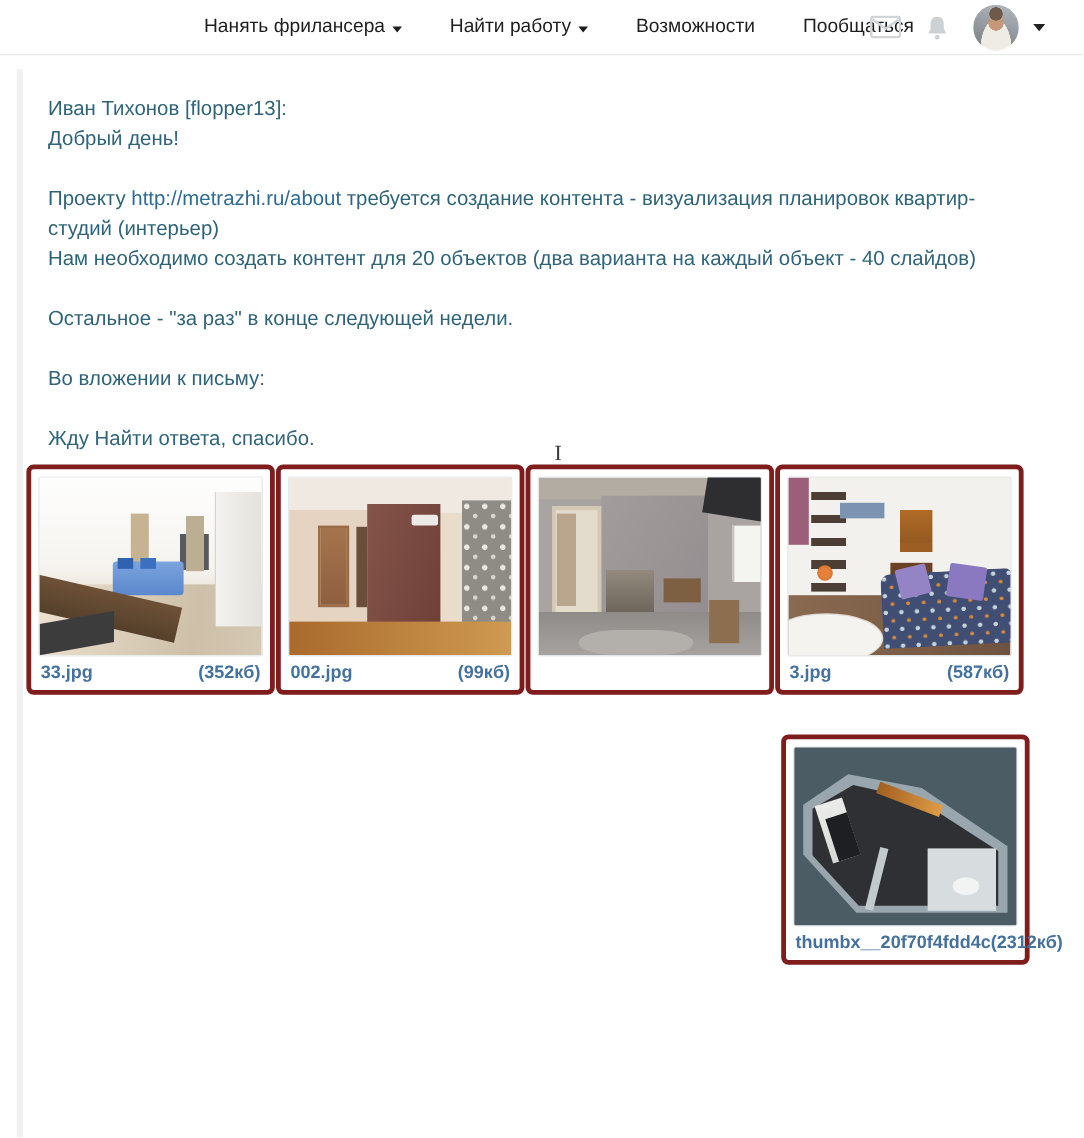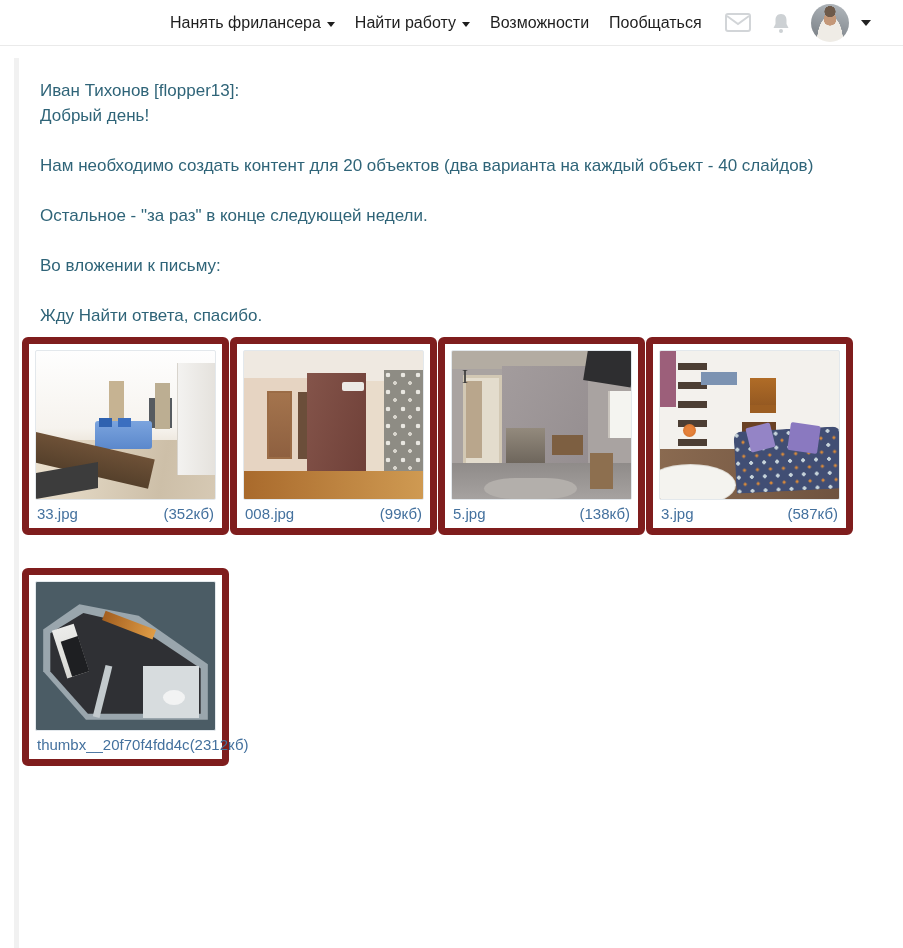--- a/index.html
+++ b/index.html
@@ -7,21 +7,21 @@
   body {
     position:relative; background:#ffffff; overflow:hidden;
     font-family:"Liberation Sans", sans-serif; color:#2f6478;
   }
   
   .topbar {
     position:absolute; top:0; left:0; right:0; height:46px;
     background:#fff; border-bottom:1px solid #eaeaea;
     display:flex; align-items:center;
   }
-  .nav { display:flex; gap:20px; margin-left:170px; align-items:center; }
+  .nav { display:flex; gap:40px; margin-left:170px; align-items:center; }
   .nav-item {
     font-size:16px; color:#1e1e1e; display:flex; align-items:center;
     gap:6px; cursor:pointer; white-space:nowrap;
   }
   .caret {
     width:0; height:0; border-left:4px solid transparent;
     border-right:4px solid transparent; border-top:5px solid #1e1e1e; margin-top:3px;
   }
   .topbar-right { position:absolute; right:32px; display:flex; align-items:center; gap:20px; }
   .icon-btn { display:flex; align-items:center; cursor:pointer; }
@@ -40,24 +40,24 @@
   }
   
   .left-strip { position:absolute; left:14px; top:58px; width:5px; height:890px; background:#f1f1f1; }
   
   .content { position:absolute; left:40px; top:78px; width:818px; }
   .msg { font-size:17px; line-height:25px; color:#2f6478; }
   .msg-line { min-height:25px; }
   .msg-link { color:#2e6b91; text-decoration:none; cursor:pointer; }
   
   .att-row { display:flex; gap:1px; margin-left:-18px; margin-top:9px; }
-  .att-row.row2 { margin-top:33px; }
+  .att-row.row2 { margin-top:33px;justify-content:flex-end; }
   figure.att-card {
-    width:207px; border:7px solid #7f1d1d; border-radius:6px;
-    background:#fff; padding:6px; cursor:pointer;
+    width:207px; border:4px solid #7f1d1d; border-radius:6px;
+    background:#fff; padding:6px; cursor:pointer;font-weight:bold;
   }
   .att-img {
     height:150px; position:relative; overflow:hidden; border-radius:2px;
     border:1px solid #e3e8ec;
   }
   .att-cap {
     display:flex; justify-content:space-between; align-items:baseline;
     font-size:15px; color:#44719e; padding:5px 2px 0;
   }
   .att-name { cursor:pointer; white-space:nowrap; }
@@ -173,20 +173,21 @@
   </div>
 </header>
 
 <div class="left-strip"></div>
 
 <main class="content">
   <div class="msg">
     <div class="msg-line">Иван Тихонов [flopper13]:</div>
     <div class="msg-line">Добрый день!</div>
     <div class="msg-line"></div>
+    <div class="msg-line"><span>Проекту </span><a class="msg-link" href="#">http://metrazhi.ru/about</a><span> требуется создание контента - визуализация планировок квартир-студий (интерьер)</span></div>
     <div class="msg-line">Нам необходимо создать контент для 20 объектов (два варианта на каждый объект - 40 слайдов)</div>
     <div class="msg-line"></div>
     <div class="msg-line">Остальное - "за раз" в конце следующей недели.</div>
     <div class="msg-line"></div>
     <div class="msg-line">Во вложении к письму:</div>
     <div class="msg-line"></div>
     <div class="msg-line">Жду Найти ответа, спасибо.</div>
   </div>
 
   <div class="att-row">
@@ -211,42 +212,38 @@
       <div class="att-img art-007">
         <i class="s f07-lwall"></i>
         <i class="s f07-door"></i>
         <i class="s f07-door2"></i>
         <i class="s f07-maroon"></i>
         <i class="s f07-ac"></i>
         <i class="s f07-paper"></i>
         <i class="s f07-floor"></i>
       </div>
       <figcaption class="att-cap">
-        <span class="att-name">008.jpg</span>
+        <span class="att-name">002.jpg</span>
         <span class="att-size">(99кб)</span>
       </figcaption>
     </figure>
 
     <figure class="att-card" title="Серая студия со столом, стульями и телевизором">
       <div class="att-img art-5">
         <i class="s f5-wall"></i>
         <i class="s f5-hall"></i>
         <i class="s f5-doorp"></i>
         <i class="s f5-tv"></i>
         <i class="s f5-win"></i>
         <i class="s f5-counter"></i>
         <i class="s f5-floor"></i>
         <i class="s f5-rug"></i>
         <i class="s f5-table"></i>
         <i class="s f5-chair"></i>
       </div>
-      <figcaption class="att-cap">
-        <span class="att-name">5.jpg</span>
-        <span class="att-size">(138кб)</span>
-      </figcaption>
     </figure>
 
     <figure class="att-card" title="Студия с фиолетовым диваном, лестницей-стеллажом и оранжевыми шкафами">
       <div class="att-img art-3">
         <i class="s f3-floor"></i>
         <i class="s f3-wallart"></i>
         <i class="s f3-ladder"></i>
         <i class="s f3-loftbox"></i>
         <i class="s f3-cab"></i>
         <i class="s f3-counter"></i>

